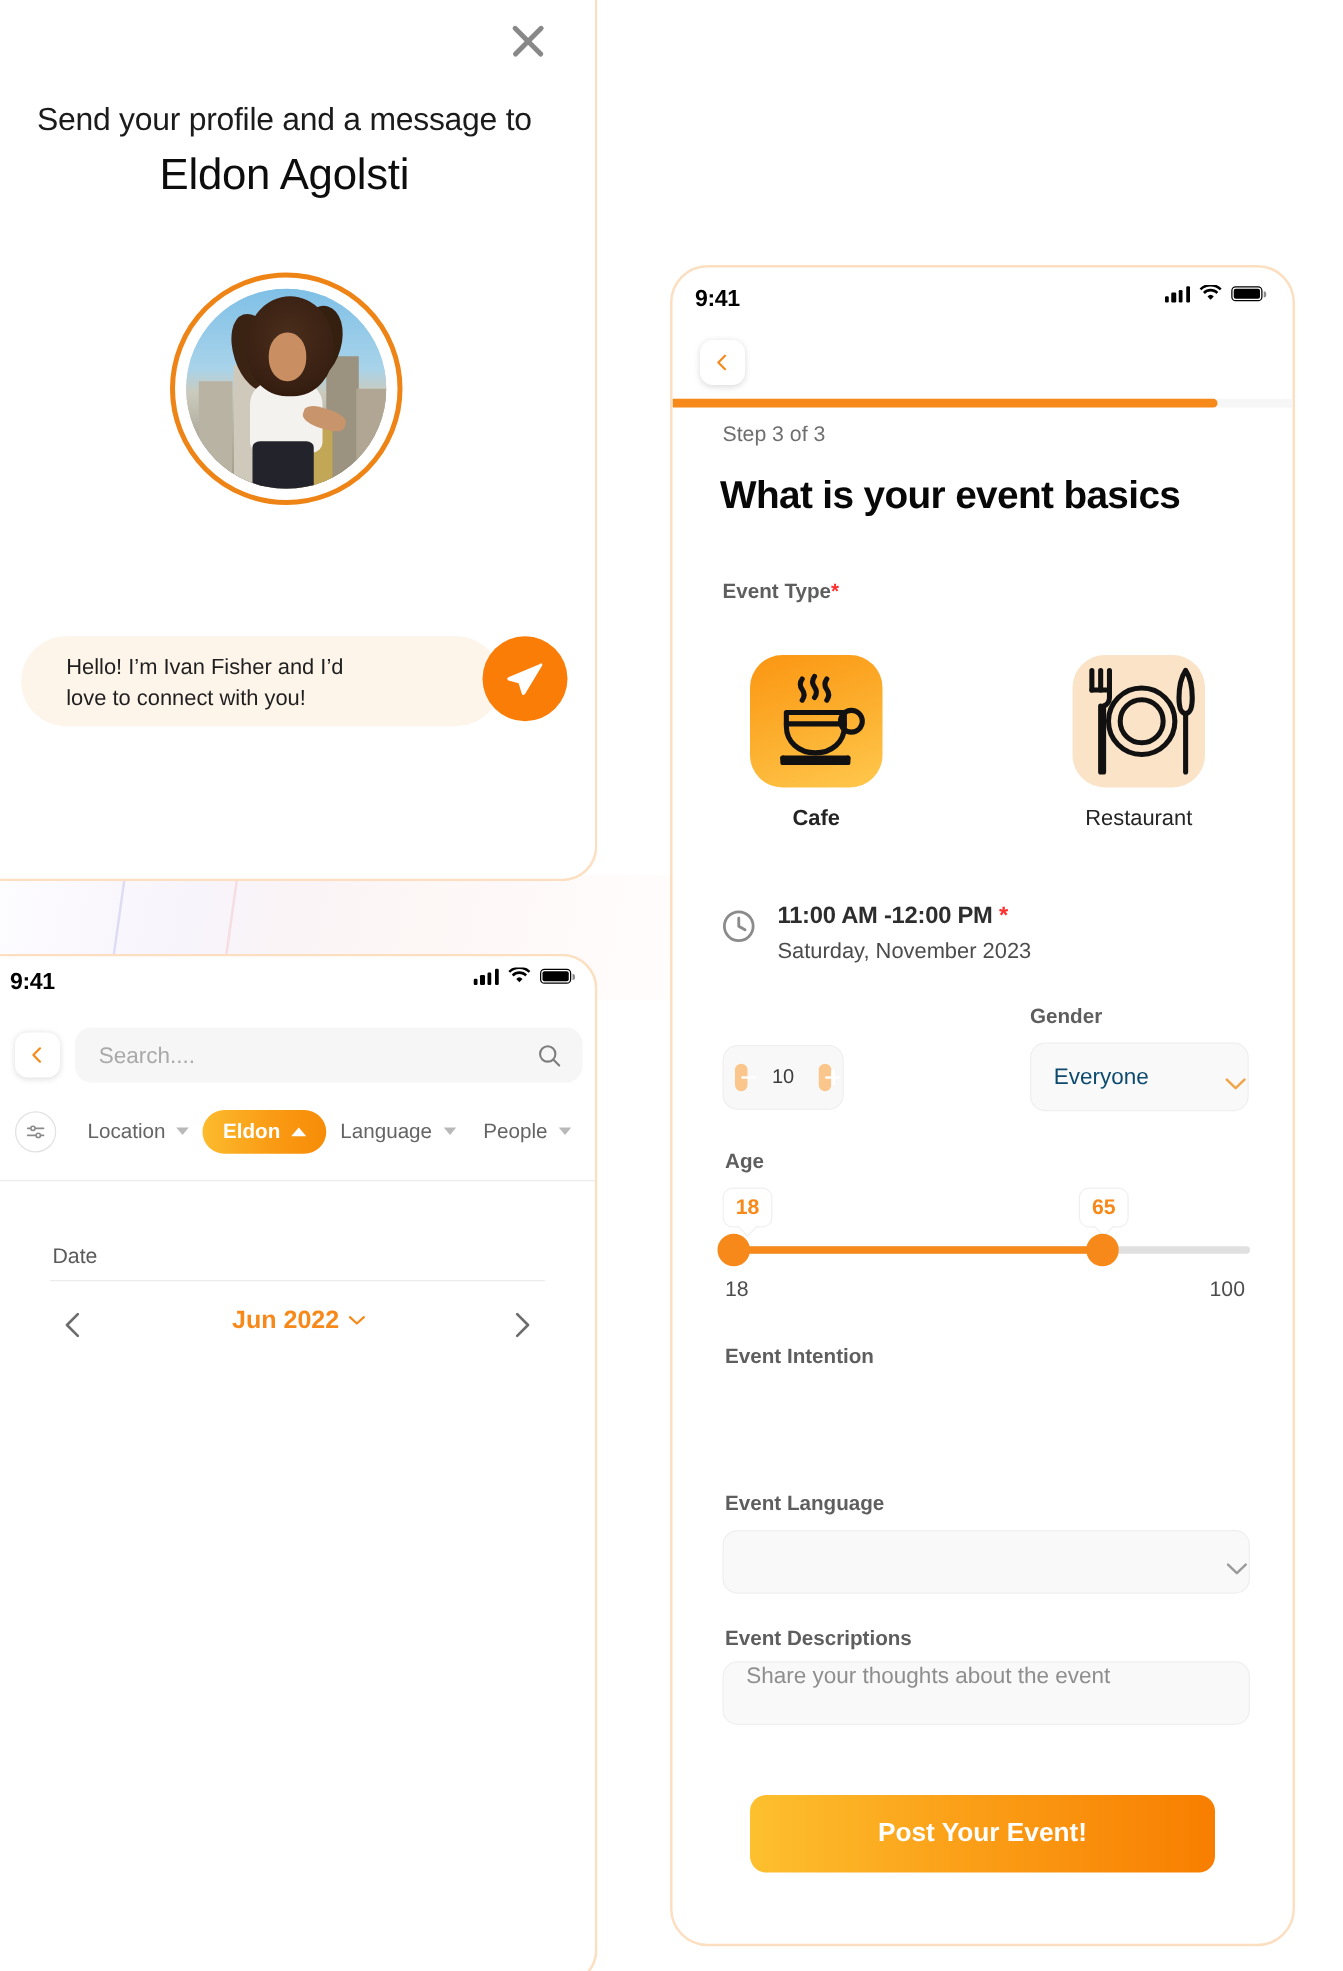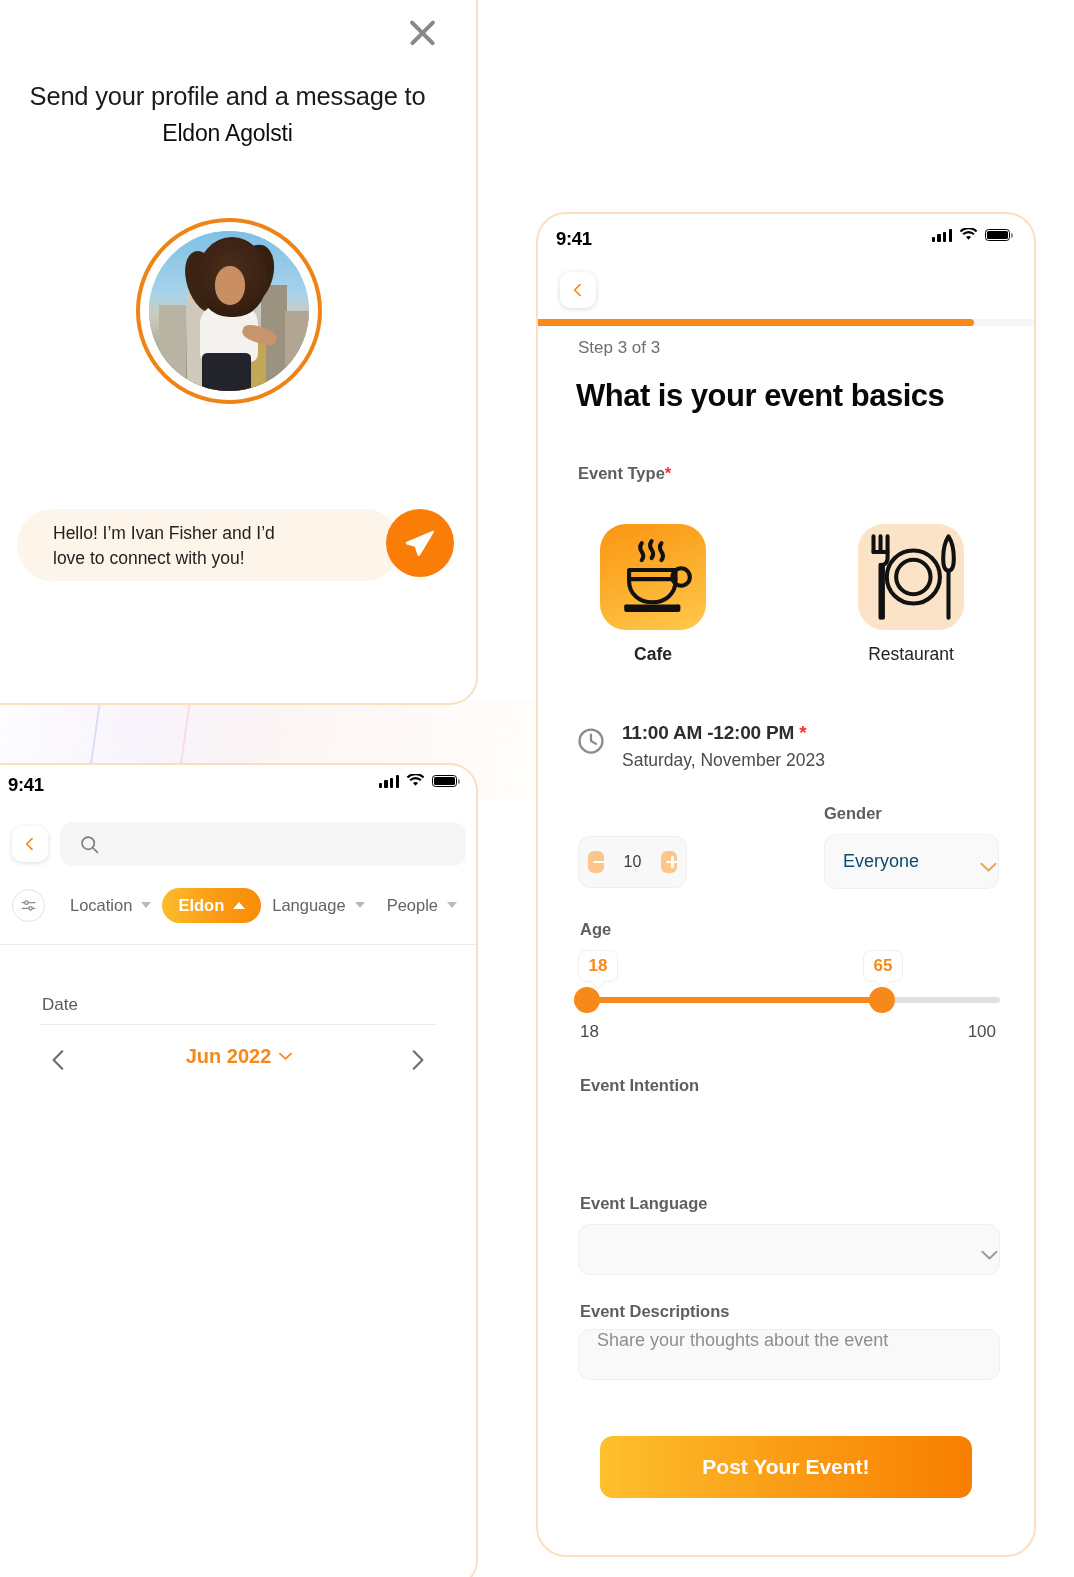--- a/index.html
+++ b/index.html
@@ -39,21 +39,21 @@
   }
   .close-x::before { transform: rotate(45deg); }
   .close-x::after  { transform: rotate(-45deg); }
 
   .invite-line1 {
     position:absolute; left:0; top:82px; width:455px; text-align:center;
     font-size:25.5px; color:#1b1b1b; letter-spacing:-0.2px;
   }
   .invite-name {
     position:absolute; left:0; top:120px; width:455px; text-align:center;
-    font-size:23px; color:#0d0d0d; letter-spacing:-0.2px;
+    font-size:35px; color:#0d0d0d; letter-spacing:-0.2px;
   }
 
   .avatar-ring {
     position:absolute; left:136px; top:218px; width:186px; height:186px;
     border-radius:50%; border:4px solid #ef8416; padding:9px; background:#fff;
   }
   .avatar-photo {
     width:100%; height:100%; border-radius:50%; overflow:hidden; position:relative;
     background:linear-gradient(#8ec7e8 0%, #9ccbe6 38%, #b8b0a0 55%, #9a8f7f 100%);
   }
@@ -161,21 +161,21 @@
   .type-tile.rest { left:320px; top:310px; background:#fbe3c8; }
   .type-label { position:absolute; font-size:17.5px; color:#242424; text-align:center; width:140px; }
   .type-label.sel { font-weight:bold; }
 
   .clock-row { position:absolute; left:38px; top:508px; width:430px; }
   .clock-ico { position:absolute; left:0; top:4px; width:30px; height:30px; }
   .clock-t1 { position:absolute; left:46px; top:0; font-size:19px; font-weight:bold; color:#2d2d2d; letter-spacing:-.2px; }
   .clock-t2 { position:absolute; left:46px; top:28px; font-size:17.5px; color:#4c4c4c; }
 
   .stepper {
-    position:absolute; left:40px; top:622px; width:109px; height:52px; background:#f8f8f8;
+    position:absolute; left:40px; top:622px; width:97px; height:52px; background:#f8f8f8;
     border:1.3px solid #efefef; border-radius:12px; display:flex; align-items:center; justify-content:space-between; padding:0 9px;gap:20px;
   }
   .step-btn { width:22px; height:22px; border-radius:6px; background:#fbc68b; position:relative; cursor:pointer; }
   .step-btn::before { content:""; position:absolute; left:5px; top:10px; width:12px; height:2.4px; background:#fff; border-radius:1px; }
   .step-btn.plus::after { content:""; position:absolute; left:9.8px; top:5px; width:2.4px; height:12px; background:#fff; border-radius:1px; }
   .step-val { font-size:16px; color:#3c3c3c; }
 
   .select-box {
     position:absolute; background:#f9f9f9; border:1.3px solid #efefef; border-radius:12px;
     display:flex; align-items:center; padding:0 18px; font-size:18px; color:#8e8e8e;
@@ -278,20 +278,21 @@
         </div>
       </div>
 
       <div class="search-row">
         <div class="back-btn">
           <svg width="16" height="16" viewBox="0 0 24 24" aria-hidden="true">
             <path d="M15 4 7 12l8 8" fill="none" stroke="#f7891a" stroke-width="2.6" stroke-linecap="round" stroke-linejoin="round"></path>
           </svg>
         </div>
         <div class="search-box">
+          <div class="ph">Search....</div>
           <svg width="21" height="21" viewBox="0 0 24 24" aria-hidden="true">
             <circle cx="10.5" cy="10.5" r="7" fill="none" stroke="#7d7d7d" stroke-width="1.9"></circle>
             <path d="M16 16l5 5" stroke="#7d7d7d" stroke-width="1.9" stroke-linecap="round"></path>
           </svg>
         </div>
       </div>
 
       <div class="chips-row">
         <div class="sliders-btn">
           <svg width="17" height="17" viewBox="0 0 24 24" aria-hidden="true">

